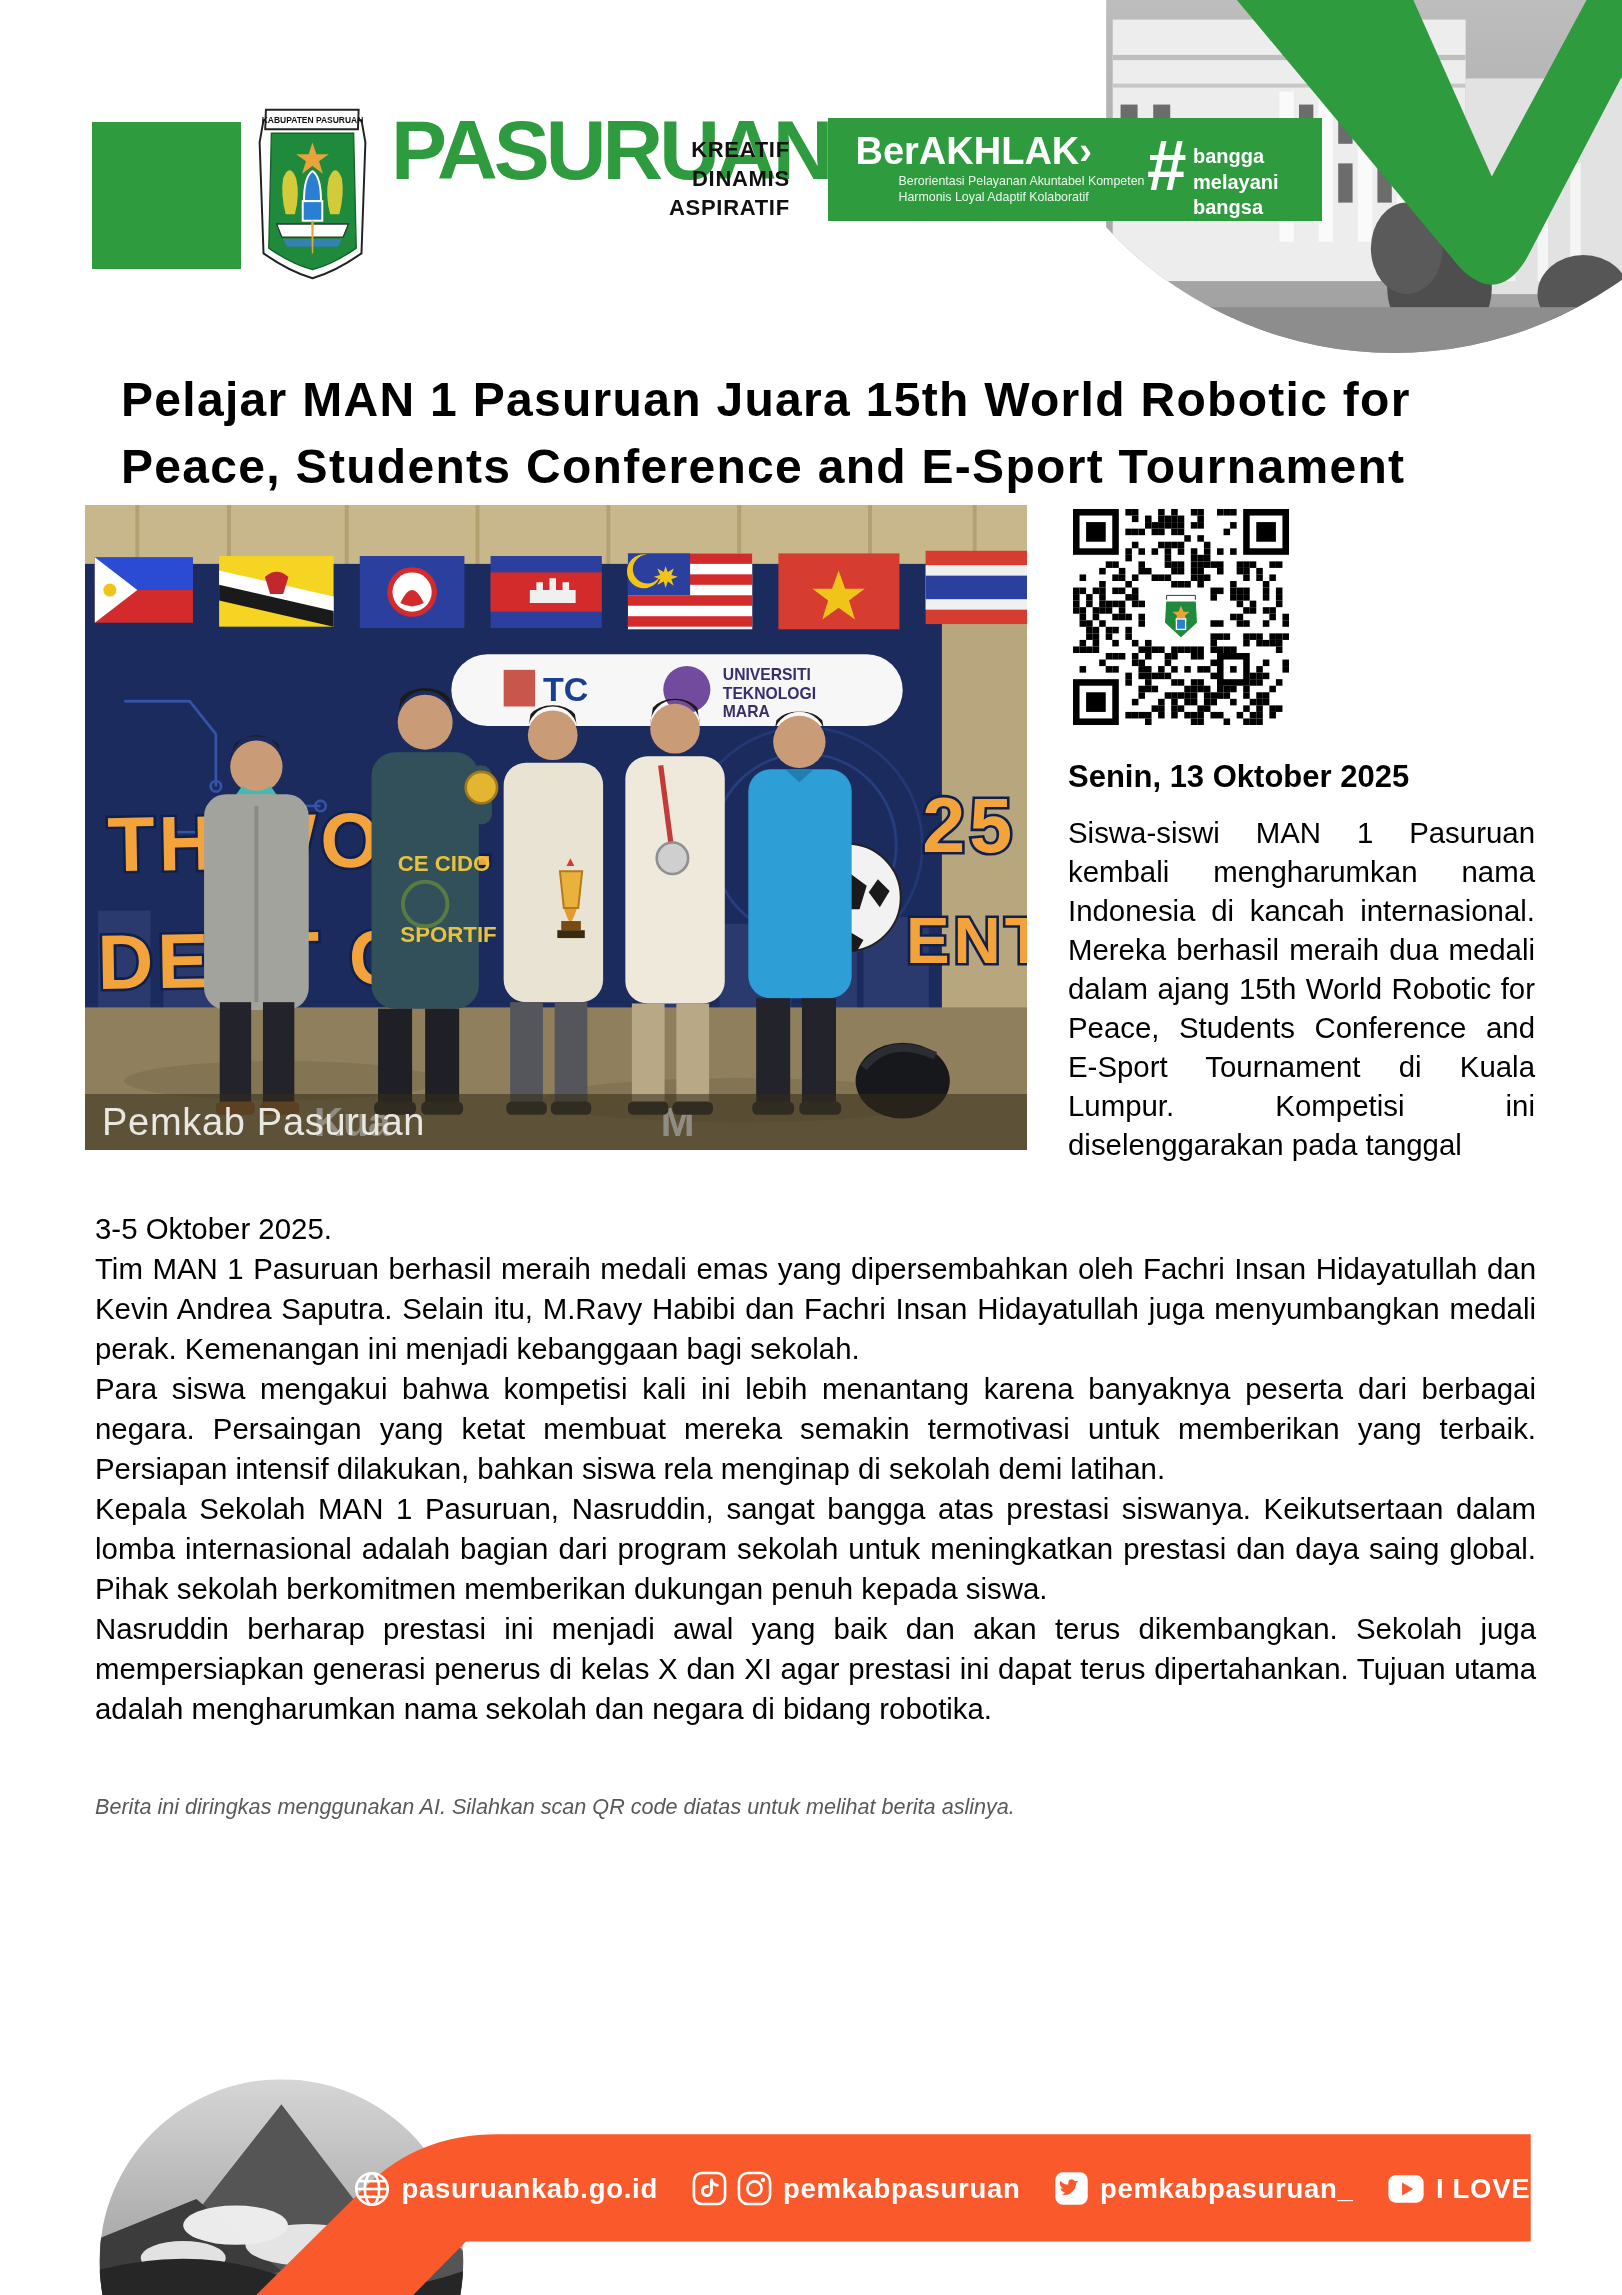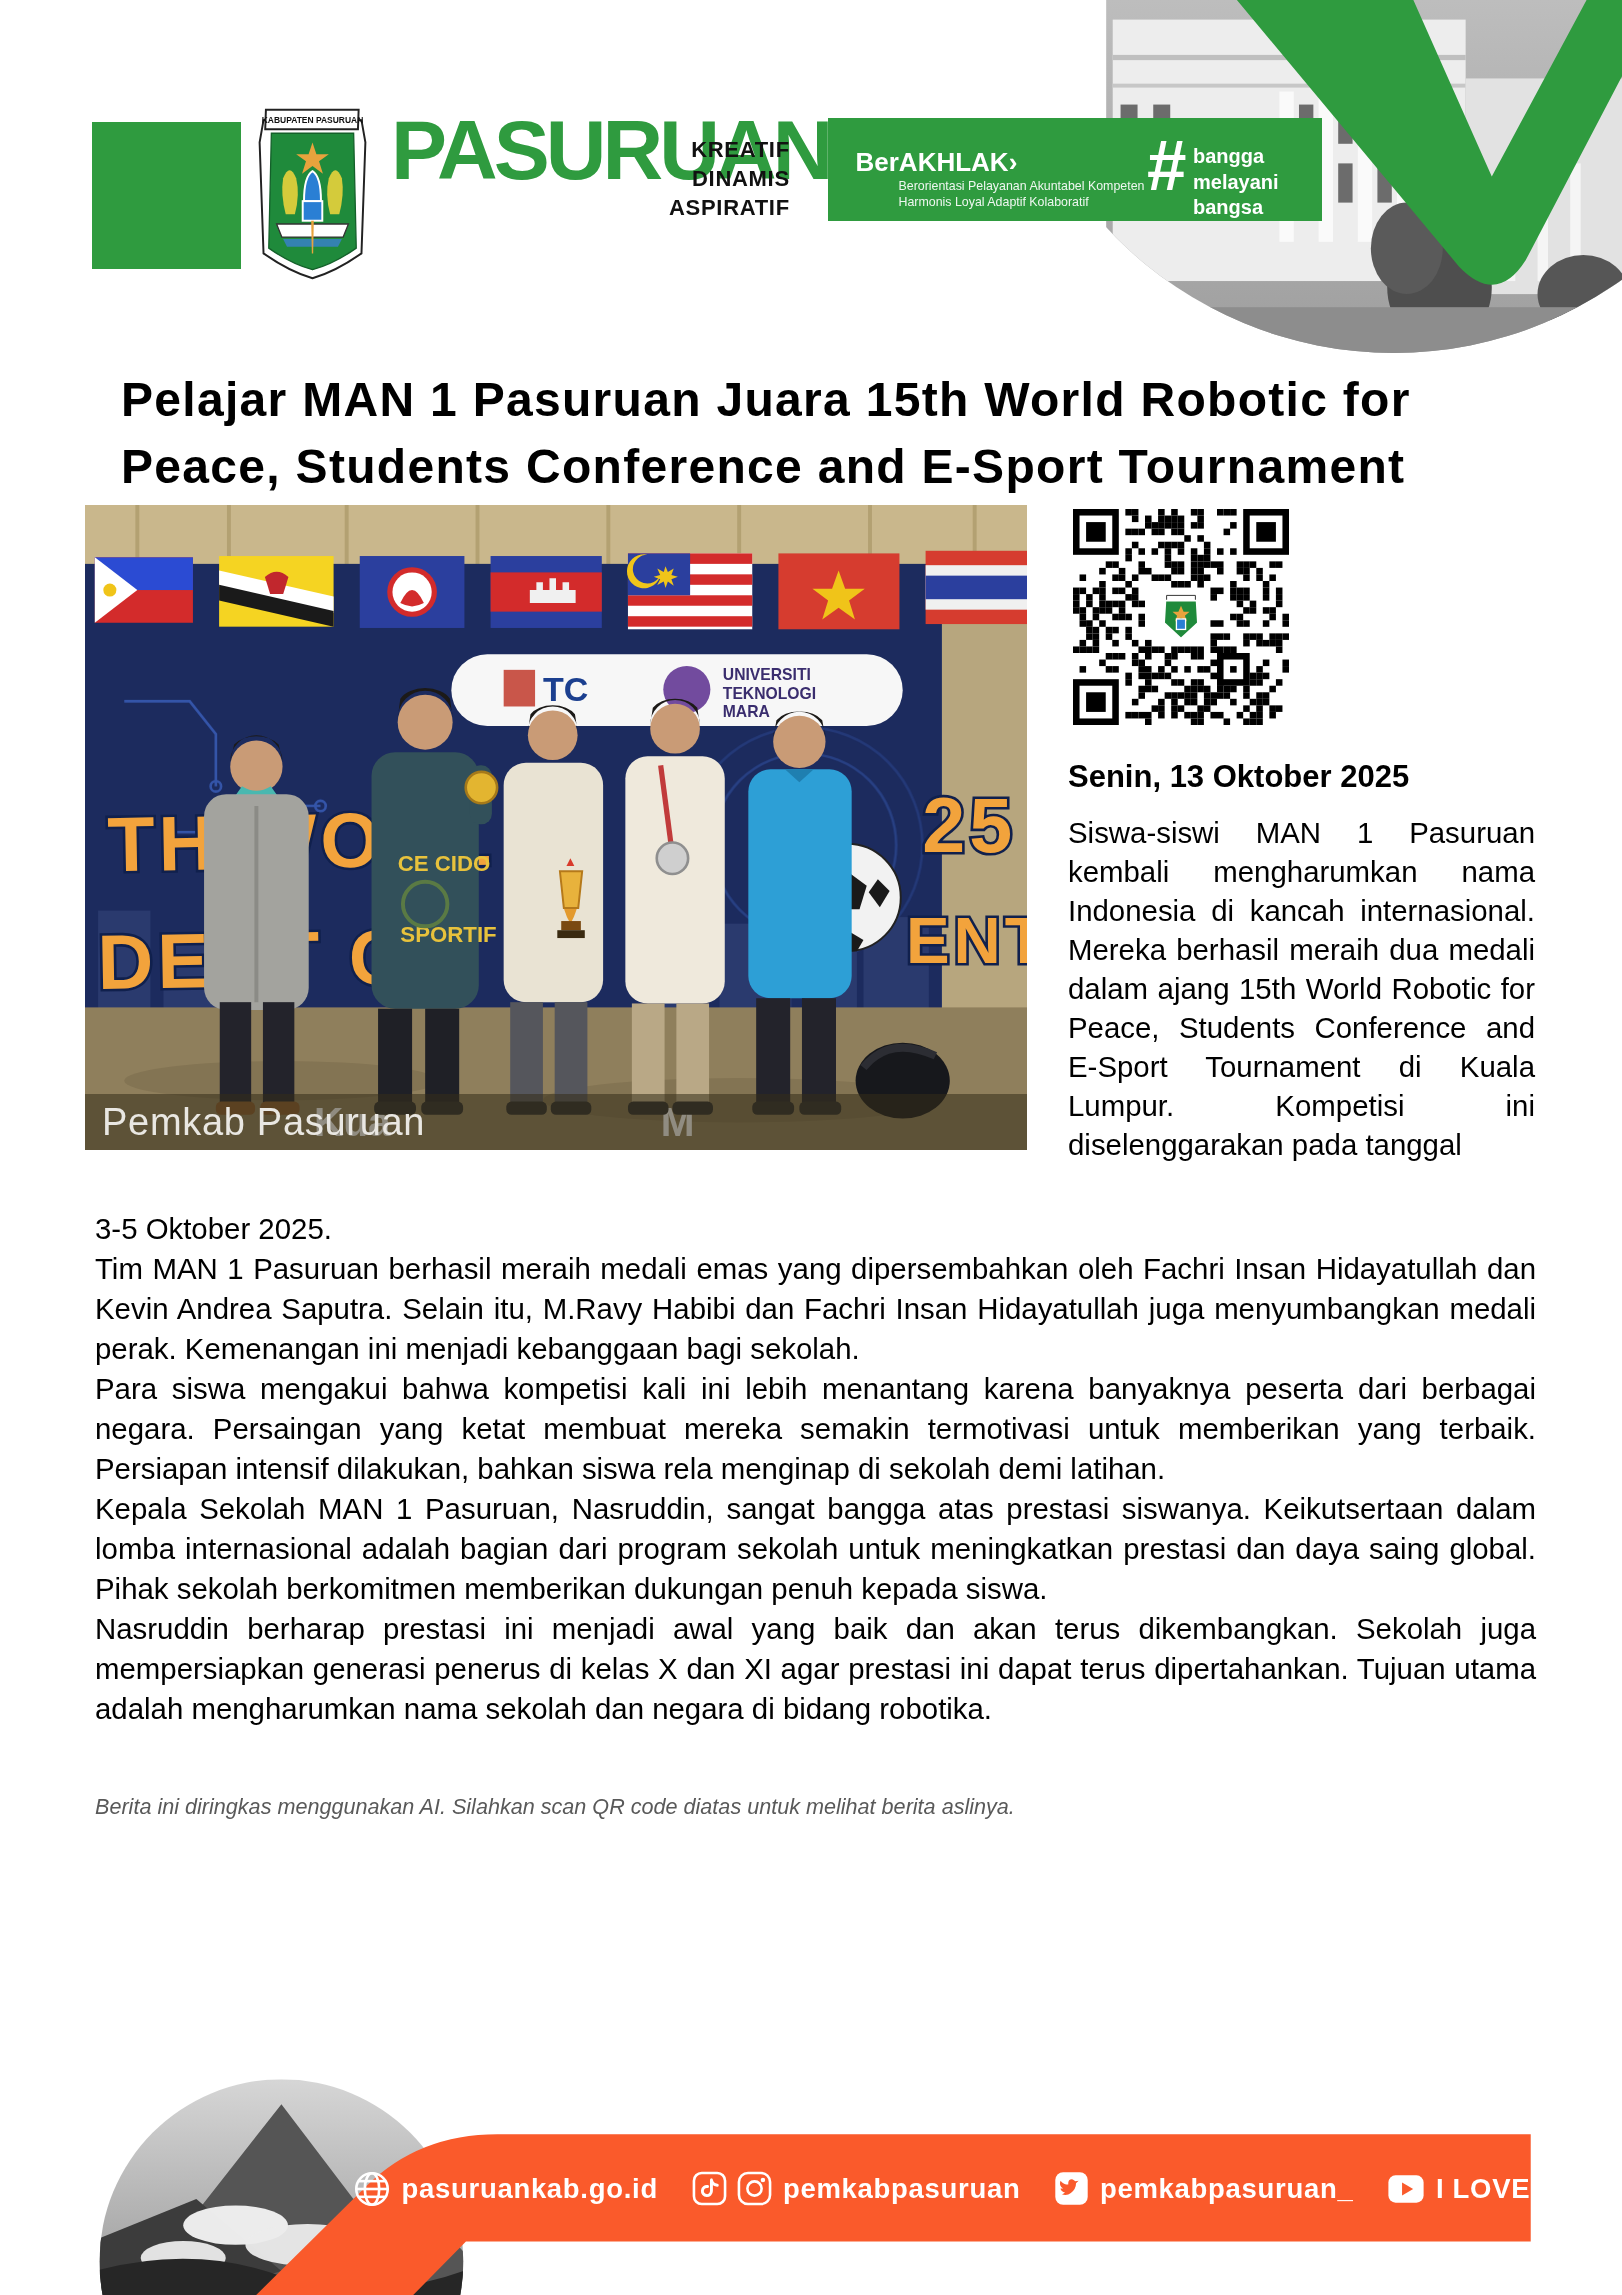--- a/index.html
+++ b/index.html
@@ -14,21 +14,21 @@
   .crest-svg{left:257px;top:103px;width:111px;height:178px;}
   .masthead{left:391px;top:115px;line-height:71px;font-weight:bold;color:#2f9b3f;
             font-size:84px;letter-spacing:-3.9px;white-space:nowrap;}
   .tagline{left:669px;top:131px;}
   .tagline-row{display:flex;align-items:flex-end;gap:6px;height:29px;flex-direction:column;}
   .tagline-bullet{width:9.8px;height:9.8px;background:#111;}
   .tagline-label{font-size:22px;font-weight:bold;color:#111;letter-spacing:0.7px;}
 
   .green-band{left:828px;top:118px;width:494px;height:103px;background:#2f9b3f;z-index:3;}
   .berakhlak{left:27.5px;top:11.8px;color:#fff;position:absolute;}
-  .berakhlak-title{font-size:26px;font-weight:bold;white-space:nowrap;letter-spacing:0px;margin-top:17px;}
+  .berakhlak-title{font-size:38px;font-weight:bold;white-space:nowrap;letter-spacing:0px;}
   .berakhlak-chevron{font-weight:bold;}
   .berakhlak-sub{font-size:12.4px;opacity:.92;line-height:16.4px;white-space:nowrap;margin-left:43px;}
   .bangga{left:319px;top:14.4px;position:absolute;color:#fff;display:flex;gap:6.5px;}
   .bangga-hash{font-size:71px;font-weight:bold;line-height:68px;}
   .bangga-lines{font-size:20px;font-weight:bold;line-height:25.5px;margin-top:12px;}
 
   .header-right-svg{left:1073px;top:0;width:550px;height:366px;z-index:2;}
 
   
   .article-title{left:121px;top:366px;width:1413px;font-size:48px;font-weight:bold;

